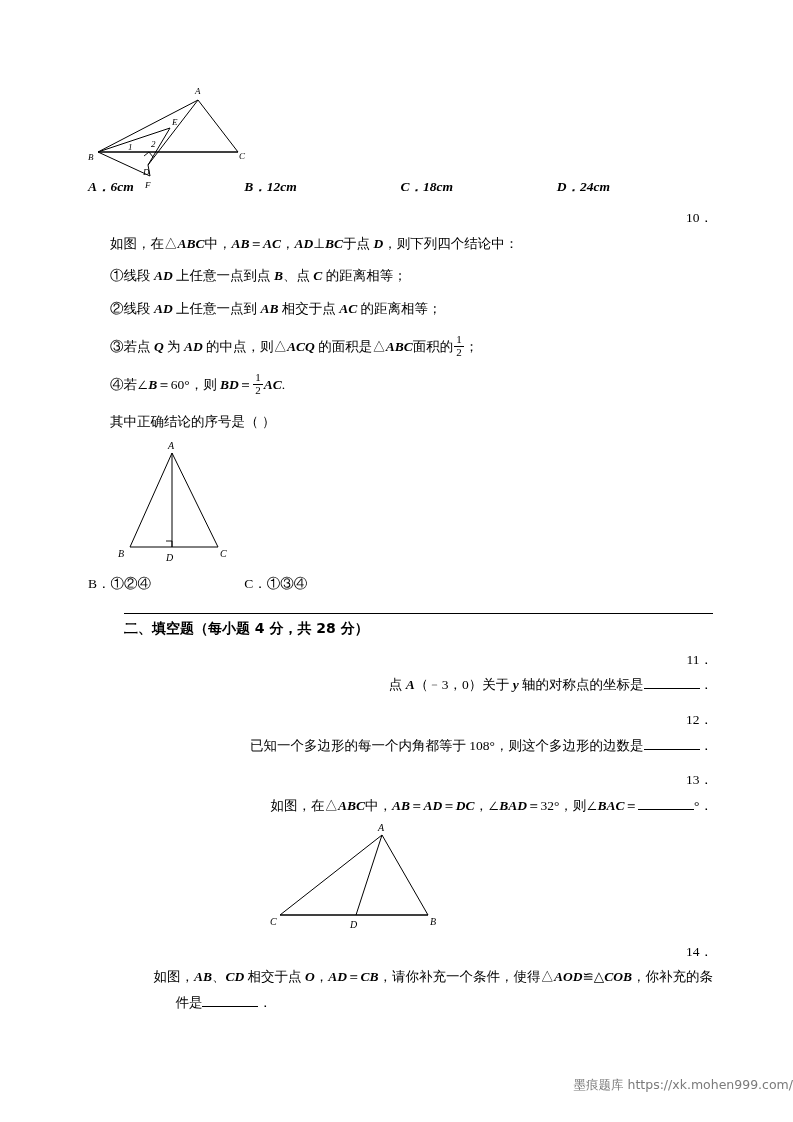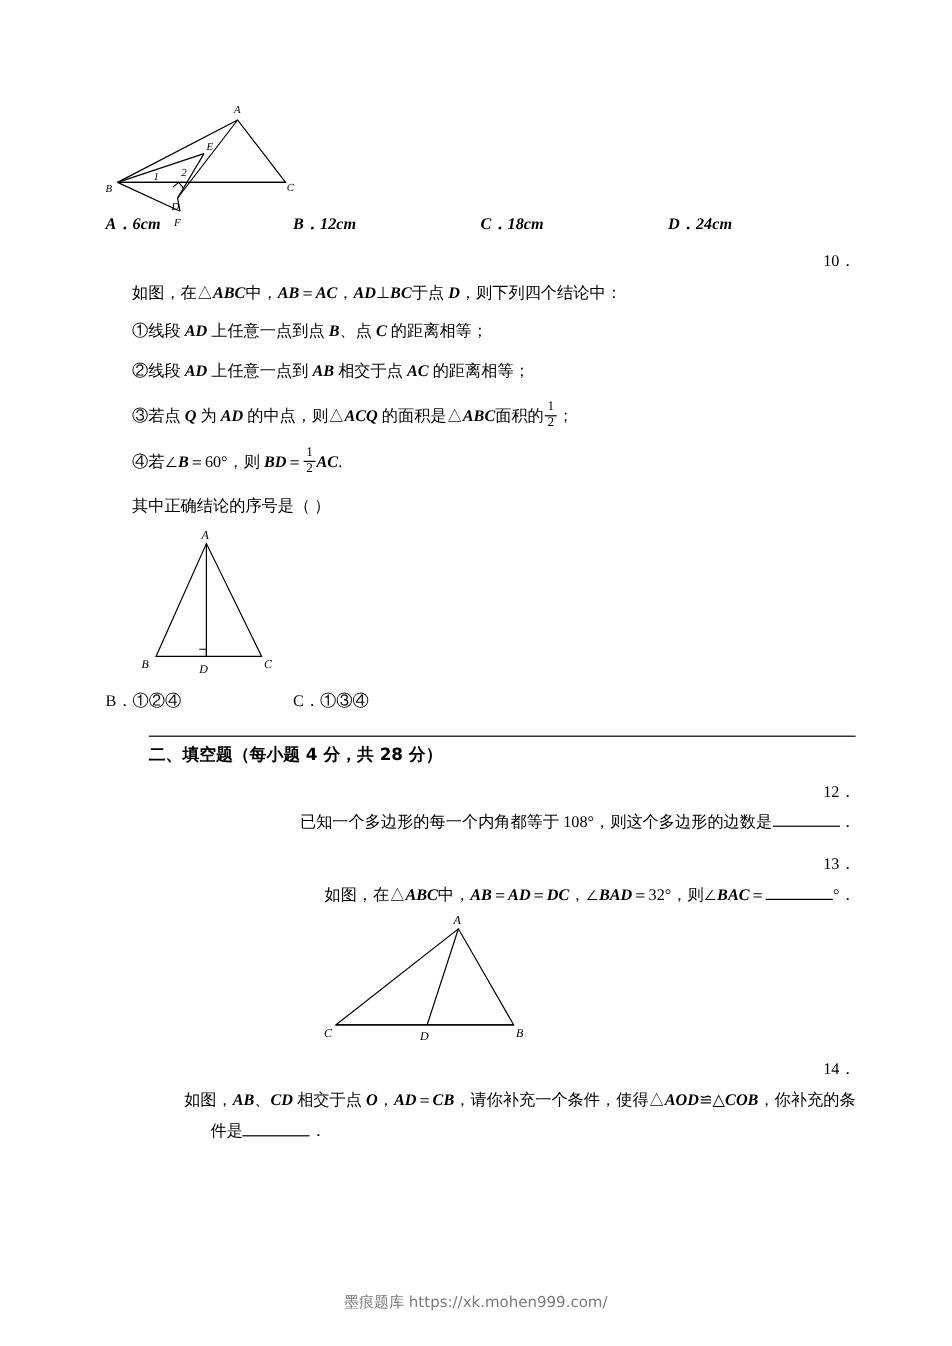--- a/index.html
+++ b/index.html
@@ -95,21 +95,21 @@
   }
   .sub {
     margin-top: 7px;
     margin-left: 0px;
   }
   .footer {
     position: absolute;
     left: 0;
     top: 1077px;
     width: 793px;
-    text-align: center;
+    text-align: right;
     font-size: 12.5px;
     color: #7a7a7a;
     font-family: "DejaVu Sans", sans-serif;
   }
   .indent {
     padding-left: 22px;
   }
 </style>
 </head>
 <body>
@@ -195,20 +195,26 @@
 
         <div class="choices" style="margin-top:2px; margin-left:-22px; width:625px;">
           <div><span>B．①②④</span></div>
           <div><span>C．①③④</span></div>
         </div>
       </div>
     </div>
 
     <div class="section-head">二、填空题（每小题 4 分，共 28 分）</div>
 
+    <div class="item row txt">
+      <div class="q-num">11．</div>
+      <div class="q-body">
+        <span>点 </span><span class="ital">A</span><span>（﹣3，0）关于 </span><span class="ital">y</span><span> 轴的对称点的坐标是</span><span class="blank-line" style="width:56px"></span><span>．</span>
+      </div>
+    </div>
 
     <div class="item row txt">
       <div class="q-num">12．</div>
       <div class="q-body">
         <span>已知一个多边形的每一个内角都等于 108°，则这个多边形的边数是</span><span class="blank-line" style="width:56px"></span><span>．</span>
       </div>
     </div>
 
     <div class="item row txt">
       <div class="q-num">13．</div>

